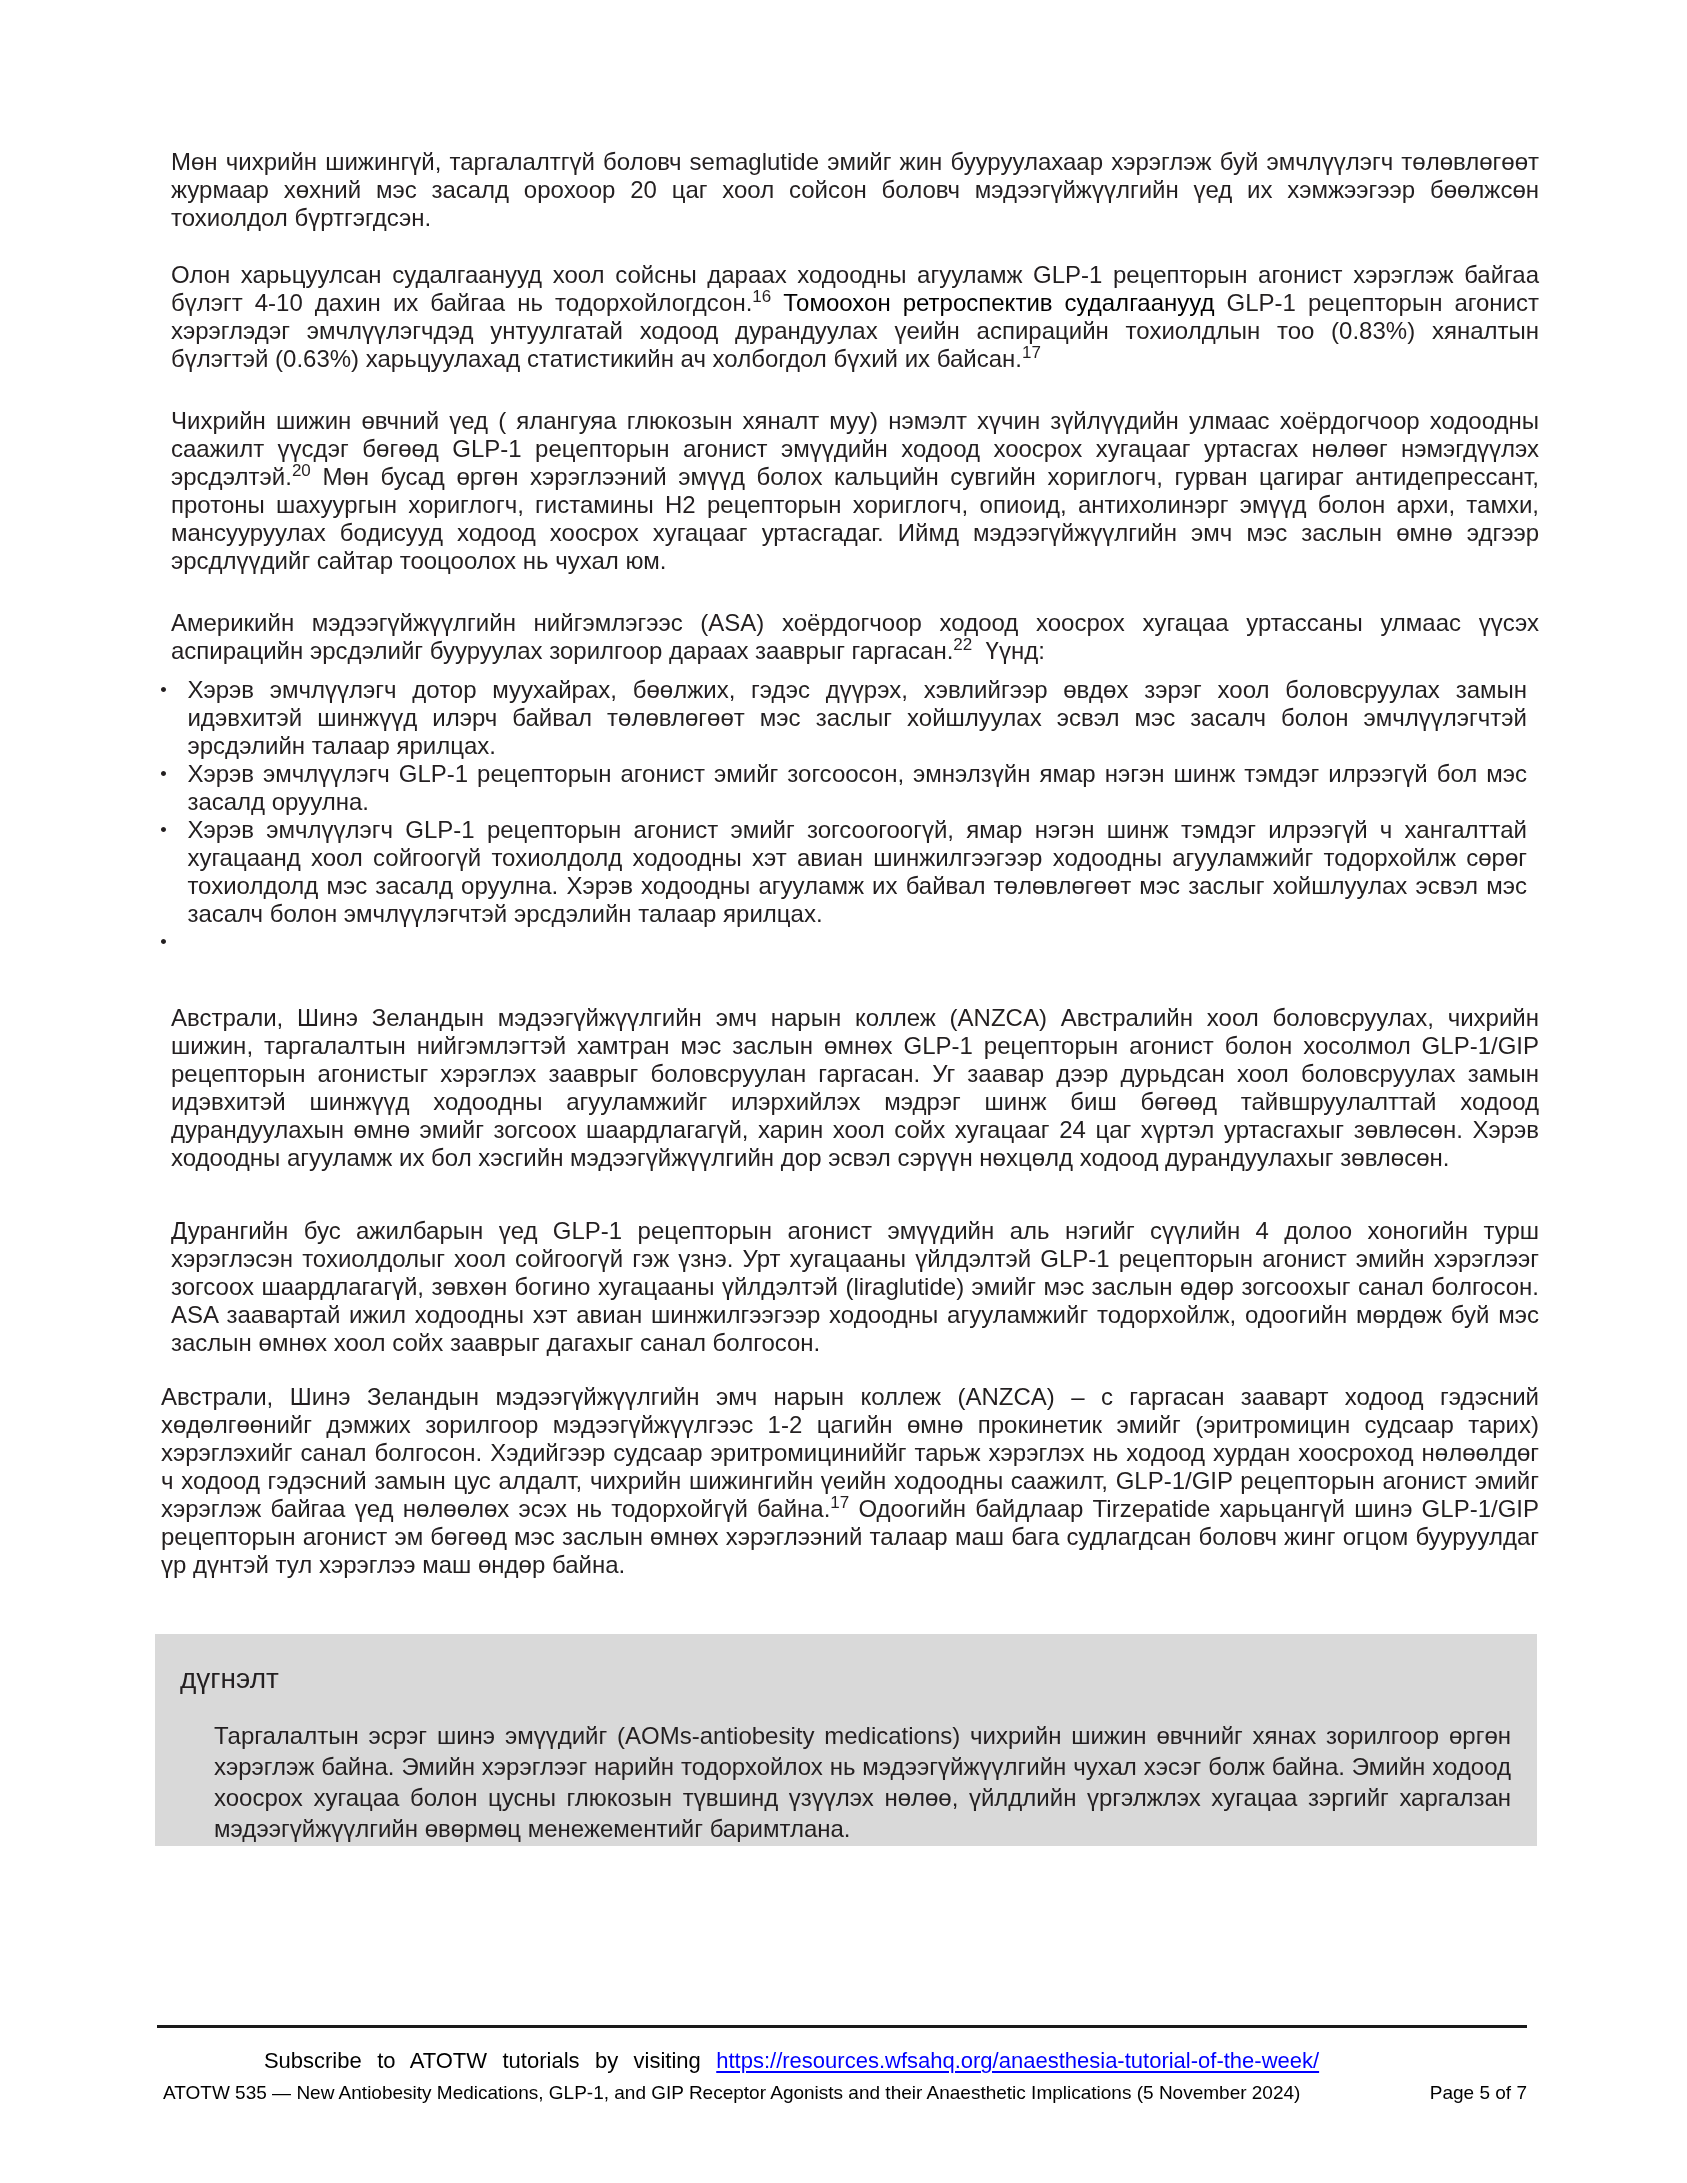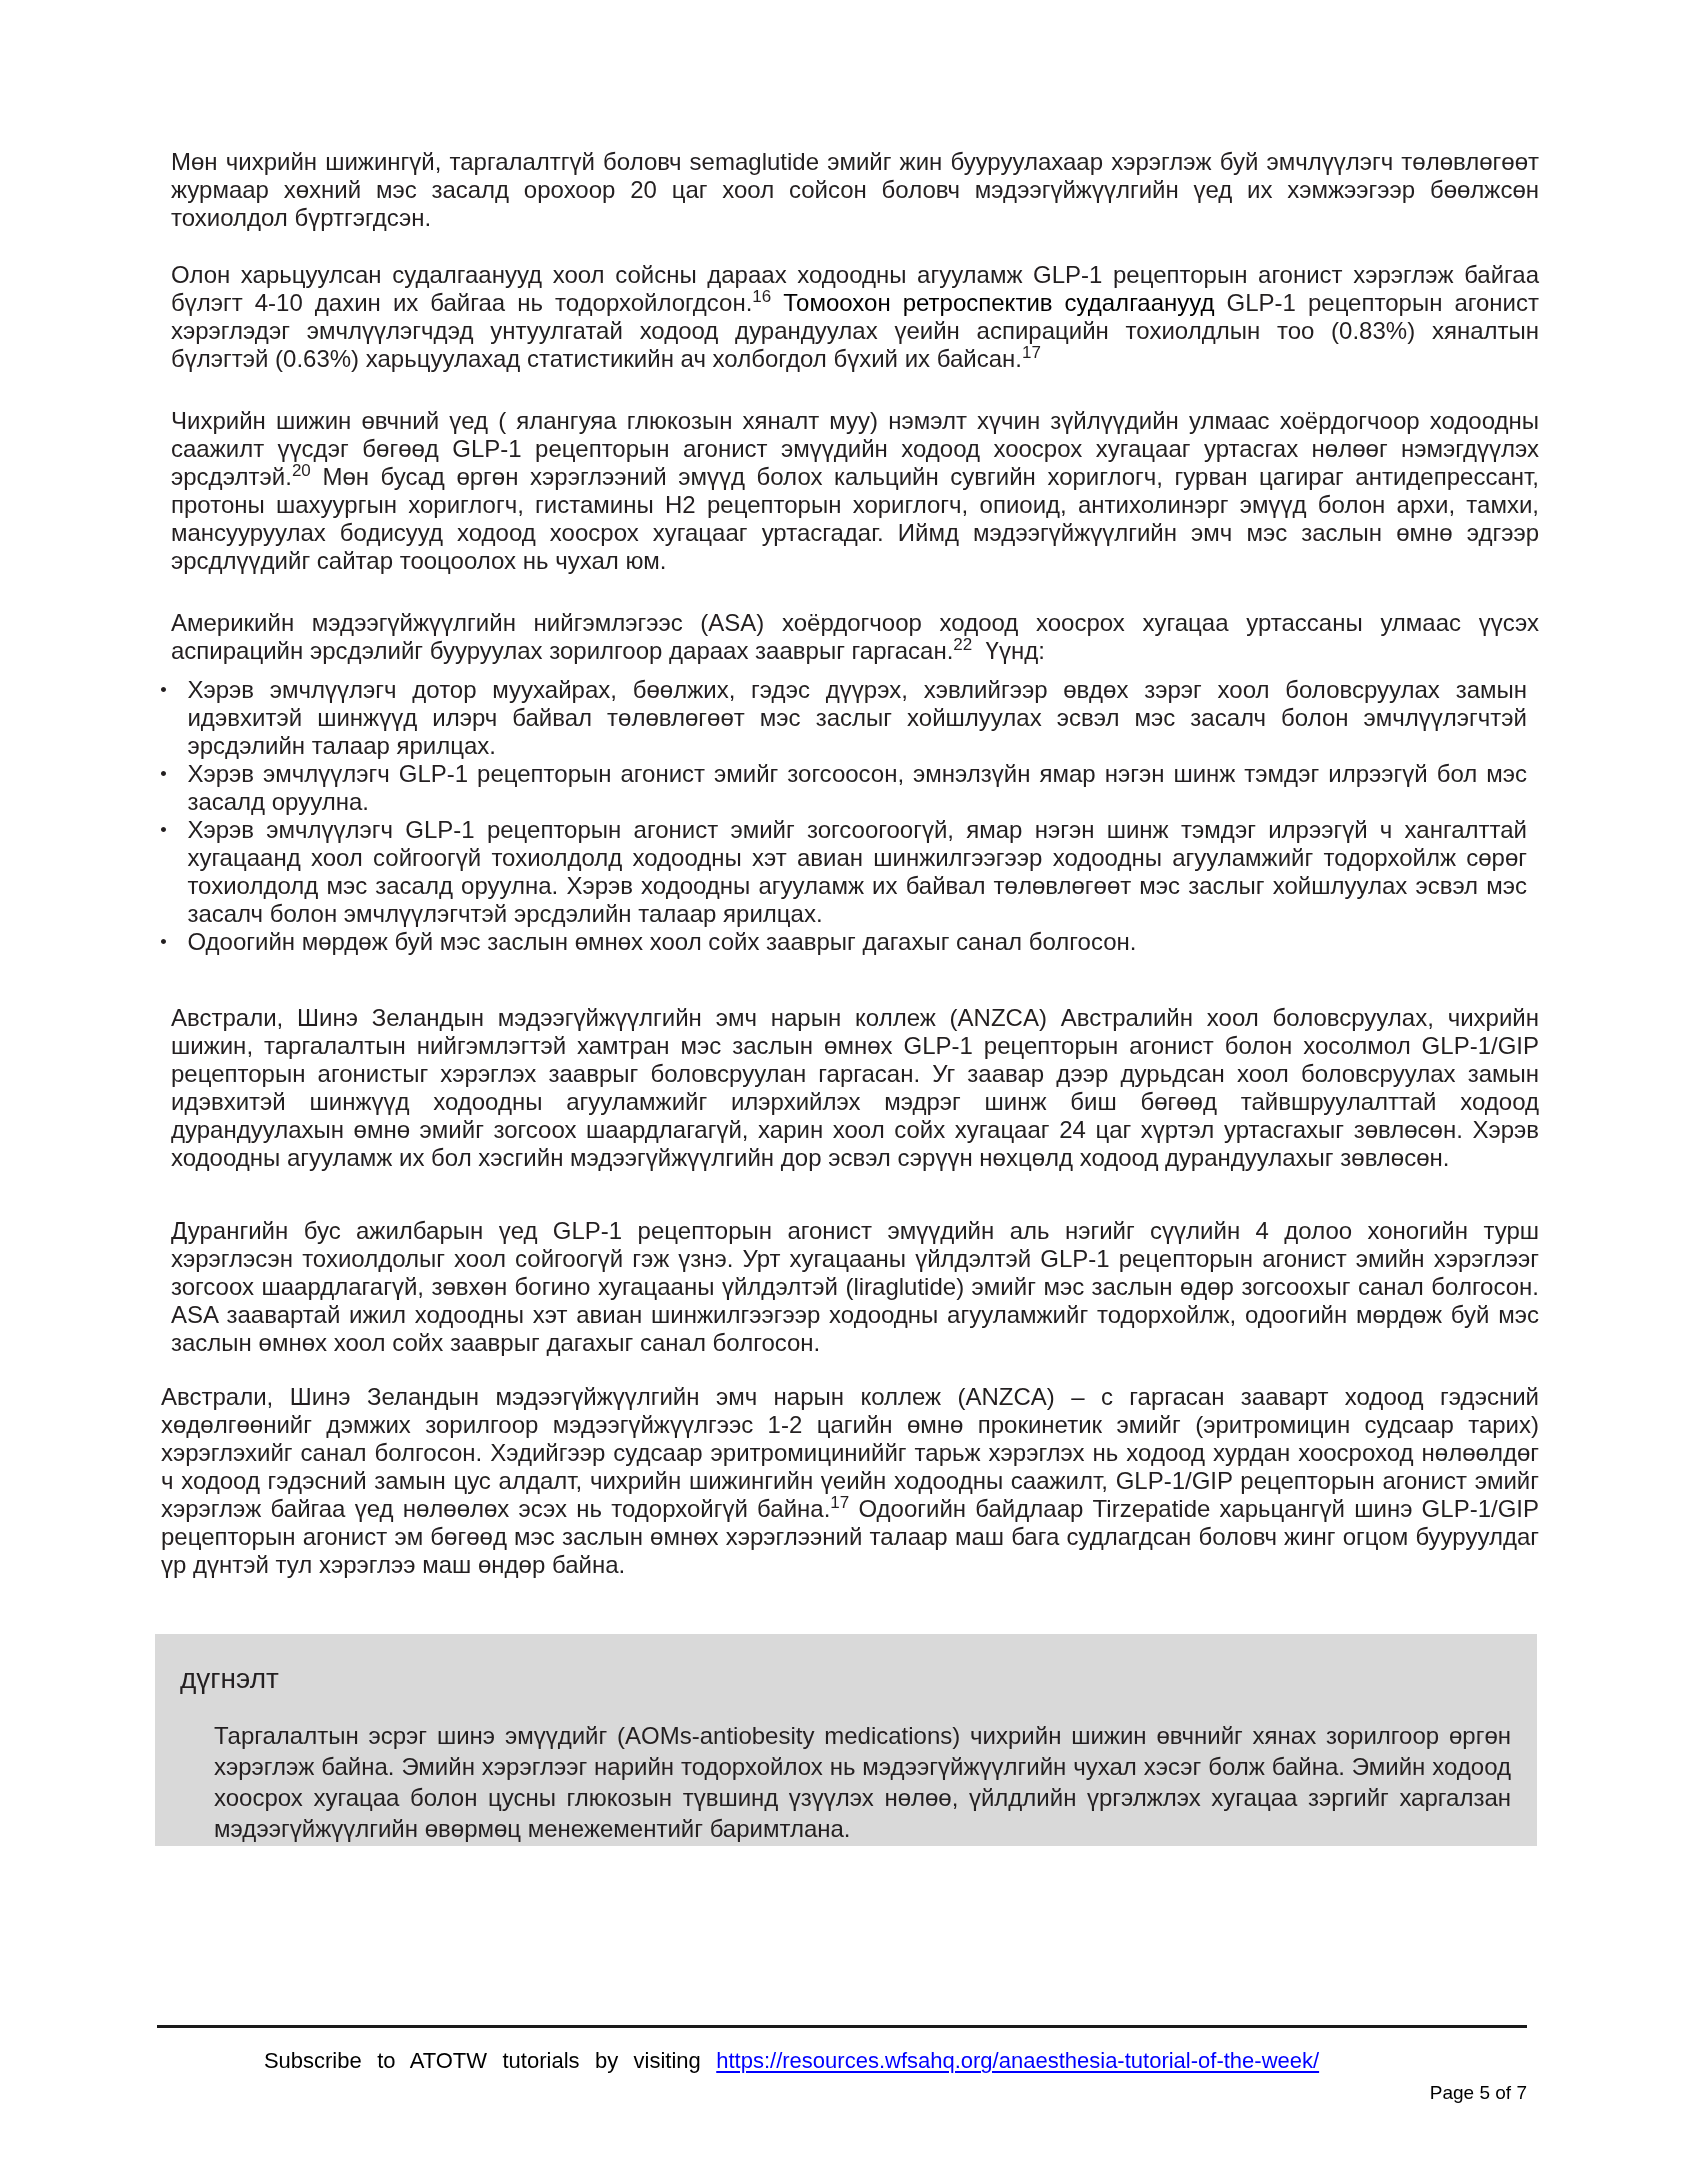--- a/index.html
+++ b/index.html
@@ -39,21 +39,21 @@
 </p>
 
 <p class="para" style="top:597px">
   <span>Америкийн мэдээгүйжүүлгийн нийгэмлэгээс (ASA) хоёрдогчоор ходоод хоосрох хугацаа уртассаны улмаас үүсэх аспирацийн эрсдэлийг бууруулах зорилгоор дараах зааврыг гаргасан.</span><sup>22</sup><span style="white-space:pre">  Үүнд:</span>
 </p>
 
 <ul class="bullets">
   <li><span class="dot">•</span><span>Хэрэв эмчлүүлэгч дотор муухайрах, бөөлжих, гэдэс дүүрэх, хэвлийгээр өвдөх зэрэг хоол боловсруулах замын идэвхитэй шинжүүд илэрч байвал төлөвлөгөөт мэс заслыг хойшлуулах эсвэл мэс засалч болон эмчлүүлэгчтэй эрсдэлийн талаар ярилцах.</span></li>
   <li><span class="dot">•</span><span>Хэрэв эмчлүүлэгч GLP-1 рецепторын агонист эмийг зогсоосон, эмнэлзүйн ямар нэгэн шинж тэмдэг илрээгүй бол мэс засалд оруулна.</span></li>
   <li><span class="dot">•</span><span>Хэрэв эмчлүүлэгч GLP-1 рецепторын агонист эмийг зогсоогоогүй, ямар нэгэн шинж тэмдэг илрээгүй ч хангалттай хугацаанд хоол сойгоогүй тохиолдолд ходоодны хэт авиан шинжилгээгээр ходоодны агууламжийг тодорхойлж сөрөг тохиолдолд мэс засалд оруулна. Хэрэв ходоодны агууламж их байвал төлөвлөгөөт мэс заслыг хойшлуулах эсвэл мэс засалч болон эмчлүүлэгчтэй эрсдэлийн талаар ярилцах.</span></li>
-  <li><span class="dot">•</span><span>Одоогийн мөрдөж буй мэс заслын өмнөх хоол сойх зааврыг дагахыг санал болгосон.</span></li>
+  <li><span class="dot">•</span></li>
 </ul>
 
 <p class="para" style="top:992px">
   <span>Австрали, Шинэ Зеландын мэдээгүйжүүлгийн эмч нарын коллеж (ANZCA) Австралийн хоол боловсруулах, чихрийн шижин, таргалалтын нийгэмлэгтэй хамтран мэс заслын өмнөх GLP-1 рецепторын агонист болон хосолмол GLP-1/GIP рецепторын агонистыг хэрэглэх зааврыг боловсруулан гаргасан. Уг заавар дээр дурьдсан хоол боловсруулах замын идэвхитэй шинжүүд ходоодны агууламжийг илэрхийлэх мэдрэг шинж биш бөгөөд тайвшруулалттай ходоод дурандуулахын өмнө эмийг зогсоох шаардлагагүй, харин хоол сойх хугацааг 24 цаг хүртэл уртасгахыг зөвлөсөн. Хэрэв ходоодны агууламж их бол хэсгийн мэдээгүйжүүлгийн дор эсвэл сэрүүн нөхцөлд ходоод дурандуулахыг зөвлөсөн.</span>
 </p>
 
 <p class="para" style="top:1205px">
   <span>Дурангийн бус ажилбарын үед GLP-1 рецепторын агонист эмүүдийн аль нэгийг сүүлийн 4 долоо хоногийн турш хэрэглэсэн тохиолдолыг хоол сойгоогүй гэж үзнэ. Урт хугацааны үйлдэлтэй GLP-1 рецепторын агонист эмийн хэрэглээг зогсоох шаардлагагүй, зөвхөн богино хугацааны үйлдэлтэй (liraglutide) эмийг мэс заслын өдөр зогсоохыг санал болгосон. ASA заавартай ижил ходоодны хэт авиан шинжилгээгээр ходоодны агууламжийг тодорхойлж, одоогийн мөрдөж буй мэс заслын өмнөх хоол сойх зааврыг дагахыг санал болгосон.</span>
 </p>
 
@@ -67,15 +67,16 @@
 </section>
 
 <div class="footer-rule"></div>
 
 <div class="footer-sub">
   <span>Subscribe to ATOTW tutorials by visiting</span>
   <a>https://resources.wfsahq.org/anaesthesia-tutorial-of-the-week/</a>
 </div>
 
 <div class="footer-cite">
+  <span>ATOTW 535 — New Antiobesity Medications, GLP-1, and GIP Receptor Agonists and their Anaesthetic Implications (5 November 2024)</span>
   <span class="page">Page 5 of 7</span>
 </div>
 
 
 </body></html>

